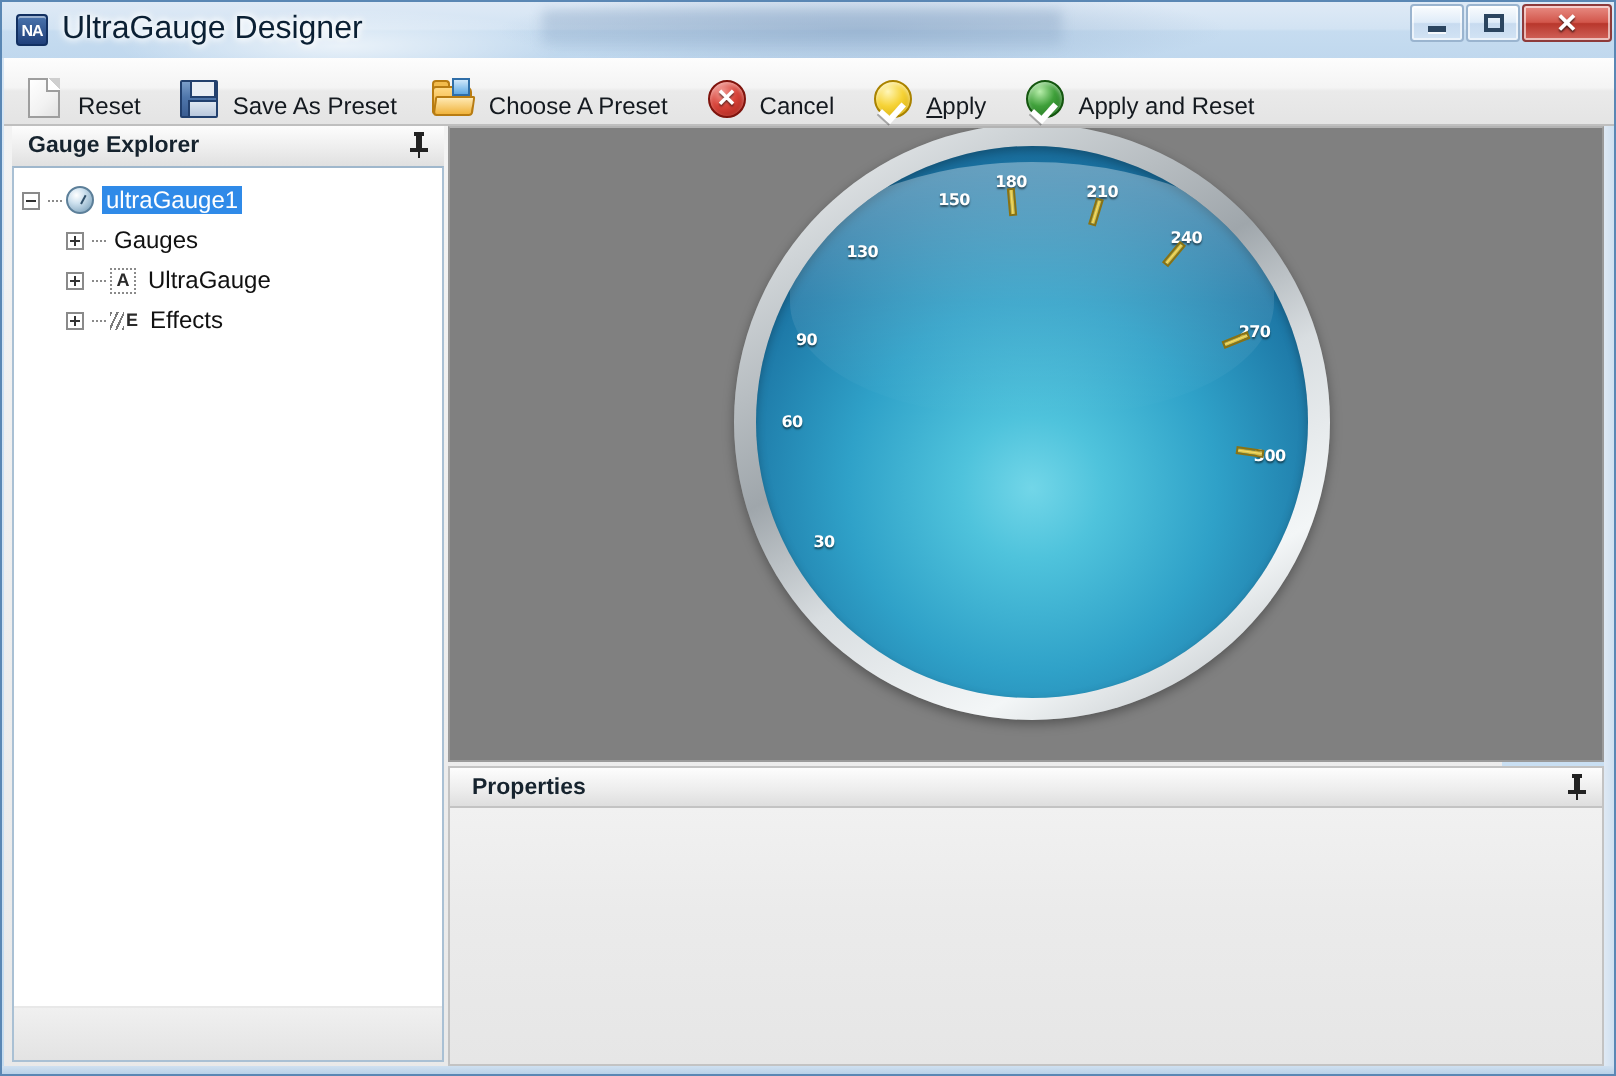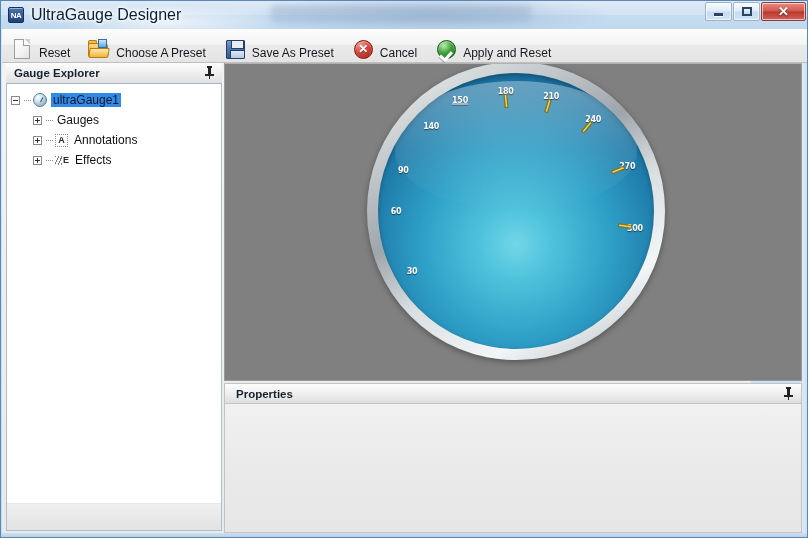--- a/index.html
+++ b/index.html
@@ -241,21 +241,21 @@
     border:1px dotted #8a8a8a;
     font-size:9px; font-weight:bold; color:#2a2a2a;
     display:flex; align-items:center; justify-content:center;
     line-height:1;
   }
   .ic-eff { display:flex; align-items:center; flex:0 0 auto; margin-right:4px; }
   .ic-eff .bars { width:7px; height:9px; margin-right:1px;
     background: repeating-linear-gradient(115deg,#7b7b7b 0 1px, transparent 1px 3px); }
   .ic-eff .lt { font-size:9px; font-weight:bold; color:#2a2a2a; line-height:1;}
   .tlabel { font-size:12px; color:#111; padding:0 2px; white-space:nowrap; }
-  .tlabel.sel { background:#2f8ae8; color:#0f172a; }
+  .tlabel.sel { background:#2f8ae8; color:#ffffff; }
 
   
   #right { position:absolute; left:222px; top:0; width:580px; height:470px; }
   #preview {
     position:absolute; left:0; top:0; width:578px; height:318px;
     background:#808080;
     border:1px solid #9a9a9a; border-top-color:#b3b3b3;
     overflow:hidden;
   }
   
@@ -348,44 +348,50 @@
 
     <div class="tbitem">
       <div class="tbicon">
           <div class="ic-page"></div>
         </div>
       <div class="tblabel">Reset</div>
     </div>
 
     <div class="tbitem">
       <div class="tbicon">
+          <div class="ic-floppy"></div>
+        </div>
+      <div class="tblabel">Save As Preset</div>
+    </div>
+
+    <div class="tbitem">
+      <div class="tbicon">
         <div class="ic-folder">
           <div class="tab"></div>
             <div class="back"></div>
             <div class="doc"></div>
             <div class="front"></div>
         </div>
       </div>
       <div class="tblabel">Choose A Preset</div>
     </div>
 
     <div class="tbitem">
       <div class="tbicon">
-          <div class="ic-floppy"></div>
-        </div>
-      <div class="tblabel">Save As Preset</div>
-    </div>
-
-    <div class="tbitem">
-      <div class="tbicon">
           <div class="ic-cancel">✕</div>
         </div>
       <div class="tblabel">Cancel</div>
     </div>
 
+    <div class="tbitem">
+      <div class="tbicon">
+          <div class="ic-check-y"></div>
+        </div>
+      <div class="tblabel"><u>A</u><span>pply</span></div>
+    </div>
 
     <div class="tbitem">
       <div class="tbicon">
           <div class="ic-check-g"></div>
         </div>
       <div class="tblabel">Apply and Reset</div>
     </div>
 
   </div>
 
@@ -414,21 +420,21 @@
           <div class="tnode lvl2">
             <div class="expander plus"></div>
             <div class="dotline"></div>
             <div class="tlabel">Gauges</div>
           </div>
 
           <div class="tnode lvl2">
             <div class="expander plus"></div>
             <div class="dotline"></div>
             <div class="ic-letter">A</div>
-            <div class="tlabel">Annotations</div>
+            <div class="tlabel">UltraGauge</div>
           </div>
 
           <div class="tnode lvl2">
             <div class="expander plus"></div>
             <div class="dotline"></div>
             <div class="ic-eff">
               <div class="bars"></div>
                 <div class="lt">E</div>
             </div>
             <div class="tlabel">Effects</div>
@@ -441,22 +447,22 @@
     <div id="right">
 
       <div id="preview">
         <div id="gauge">
           <div id="gauge-inner">
             <div id="gauge-gloss"></div>
             <div id="gauge-marks">
                 <div class="g-label" style="left: 34.077px; top: 198px;">30</div>
                 <div class="g-label" style="left: 18px; top: 138px;">60</div>
                 <div class="g-label" style="left: 25.2369px; top: 96.9576px;">90</div>
-                <div class="g-label" style="left: 53.1472px; top: 53.1472px;">140</div>
-                <div class="g-label" style="left: 82px; top: 26.7379px; text-decoration: underline;">150</div>
+                <div class="g-label" style="left: 53.1472px; top: 53.1472px;">130</div>
+                <div class="g-label" style="left: 99px; top: 26.7379px;">150</div>
                 <div class="g-label" style="left: 127.541px; top: 18.4566px;">180</div>
                 <div class="g-label" style="left: 173.085px; top: 23.2434px;">210</div>
                 <div class="g-label" style="left: 215.135px; top: 46.0747px;">240</div>
                 <div class="g-label" style="left: 249.262px; top: 93.0472px;">270</div>
                 <div class="g-label" style="left: 256.832px; top: 154.701px;">300</div>
                 <div class="g-tick" style="left: 126.413px; top: 21.4186px; transform: rotate(-5deg);"></div>
                 <div class="g-tick" style="left: 168.161px; top: 25.8065px; transform: rotate(17deg);"></div>
                 <div class="g-tick" style="left: 206.707px; top: 46.7351px; transform: rotate(40deg);"></div>
                 <div class="g-tick" style="left: 237.99px; top: 89.7933px; transform: rotate(68deg);"></div>
                 <div class="g-tick" style="left: 244.929px; top: 146.309px; transform: rotate(-262deg);"></div>

